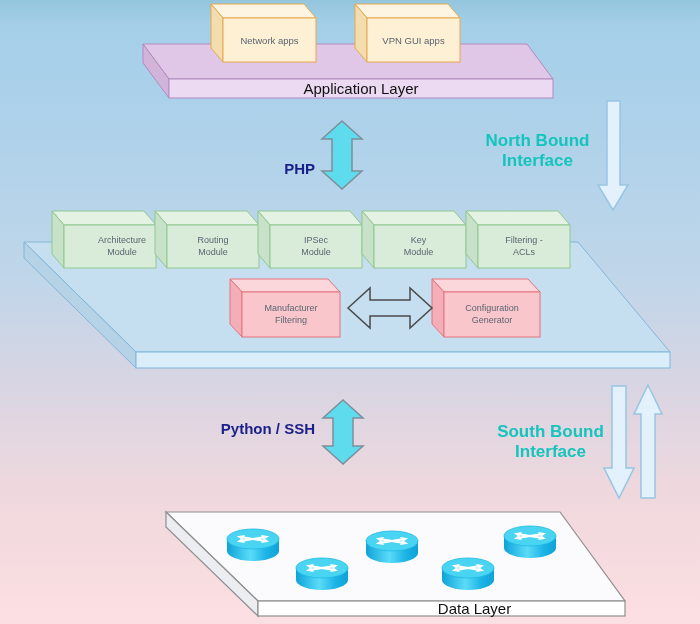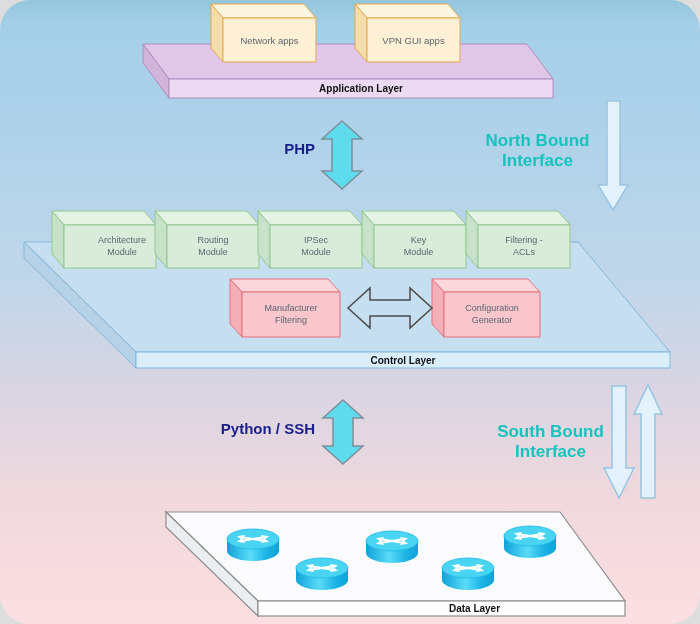--- a/index.html
+++ b/index.html
@@ -1,27 +1,26 @@
 <!DOCTYPE html>
 <html><head>
 <meta charset="utf-8">
 <style>
   html,body{margin:0;padding:0;background:#ddd;}
   #stage{
     position:relative;width:700px;height:624px;overflow:hidden;
     font-family:"Liberation Sans",sans-serif;
     background:linear-gradient(180deg,#93c6dd 0%,#a5cfe9 4%,#afd2ea 22%,#c0d6e9 45%,#d9d5e3 62%,#efd8dd 79%,#fcdfe2 100%);
-    border-radius:30px;
   }
   #stage svg{position:absolute;left:0;top:0;}
   .lbl{position:absolute;display:flex;align-items:center;justify-content:center;
        text-align:center;white-space:pre-line;pointer-events:none;}
   .box-lbl{font-size:9px;line-height:1.3;color:#5a6570;}
   .app-lbl{font-size:9.5px;color:#5a6570;}
-  .layer-lbl{font-size:10px;font-weight:bold;color:#111;}
+  .layer-lbl{font-size:15px;font-weight:normal;color:#111;}
   .proto-lbl{font-size:15px;font-weight:bold;color:#1b1f8a;justify-content:flex-end;}
   .iface-lbl{font-size:17px;font-weight:600;color:#14c4bd;}
 </style>
 </head>
 <body>
 
 <div id="stage">
 
 <svg width="700" height="624" viewBox="0 0 700 624">
   <defs>
@@ -159,38 +158,37 @@
             <use href="#xarrow" transform="rotate(-18)"></use>
       </g>
     </g>
   </g>
 </svg>
 
 <div class="lbl app-lbl" style="left:223px;top:18px;width:93px;height:44px;">Network apps</div>
 <div class="lbl app-lbl" style="left:367px;top:18px;width:93px;height:44px;">VPN GUI apps</div>
 <div class="lbl layer-lbl" style="left:169px;top:79px;width:384px;height:19px;">Application Layer</div>
 
-<div class="lbl proto-lbl" style="left:240px;top:139px;width:75px;height:18px;">PHP</div>
+<div class="lbl proto-lbl" style="left:240px;top:159px;width:75px;height:18px;">PHP</div>
 <div class="lbl iface-lbl" style="left:455px;top:142px;width:165px;height:18px;">North Bound Interface</div>
 
 <div class="lbl box-lbl" style="left:64px;top:225px;width:92px;height:43px;margin-left:12px;">Architecture
 Module</div>
 <div class="lbl box-lbl" style="left:167px;top:225px;width:92px;height:43px;">Routing
 Module</div>
 <div class="lbl box-lbl" style="left:270px;top:225px;width:92px;height:43px;">IPSec
 Module</div>
 <div class="lbl box-lbl" style="left:374px;top:225px;width:89px;height:43px;">Key
 Module</div>
 <div class="lbl box-lbl" style="left:478px;top:225px;width:92px;height:43px;text-align:center;">Filtering -
 ACLs</div>
 
 <div class="lbl box-lbl" style="left:242px;top:292px;width:98px;height:45px;">Manufacturer
 Filtering</div>
 <div class="lbl box-lbl" style="left:444px;top:292px;width:96px;height:45px;">Configuration
 Generator</div>
-<div class="lbl layer-lbl" style="left:136px;top:352px;width:534px;height:16px;">Control Layer</div>
 
 <div class="lbl iface-lbl" style="left:468px;top:433px;width:165px;height:18px;">South Bound Interface</div>
 <div class="lbl proto-lbl" style="left:180px;top:419px;width:135px;height:18px;">Python / SSH</div>
 
 <div class="lbl layer-lbl" style="left:258px;top:601px;width:433px;height:15px;">Data Layer</div>
 
 </div>
 
 </body></html>

